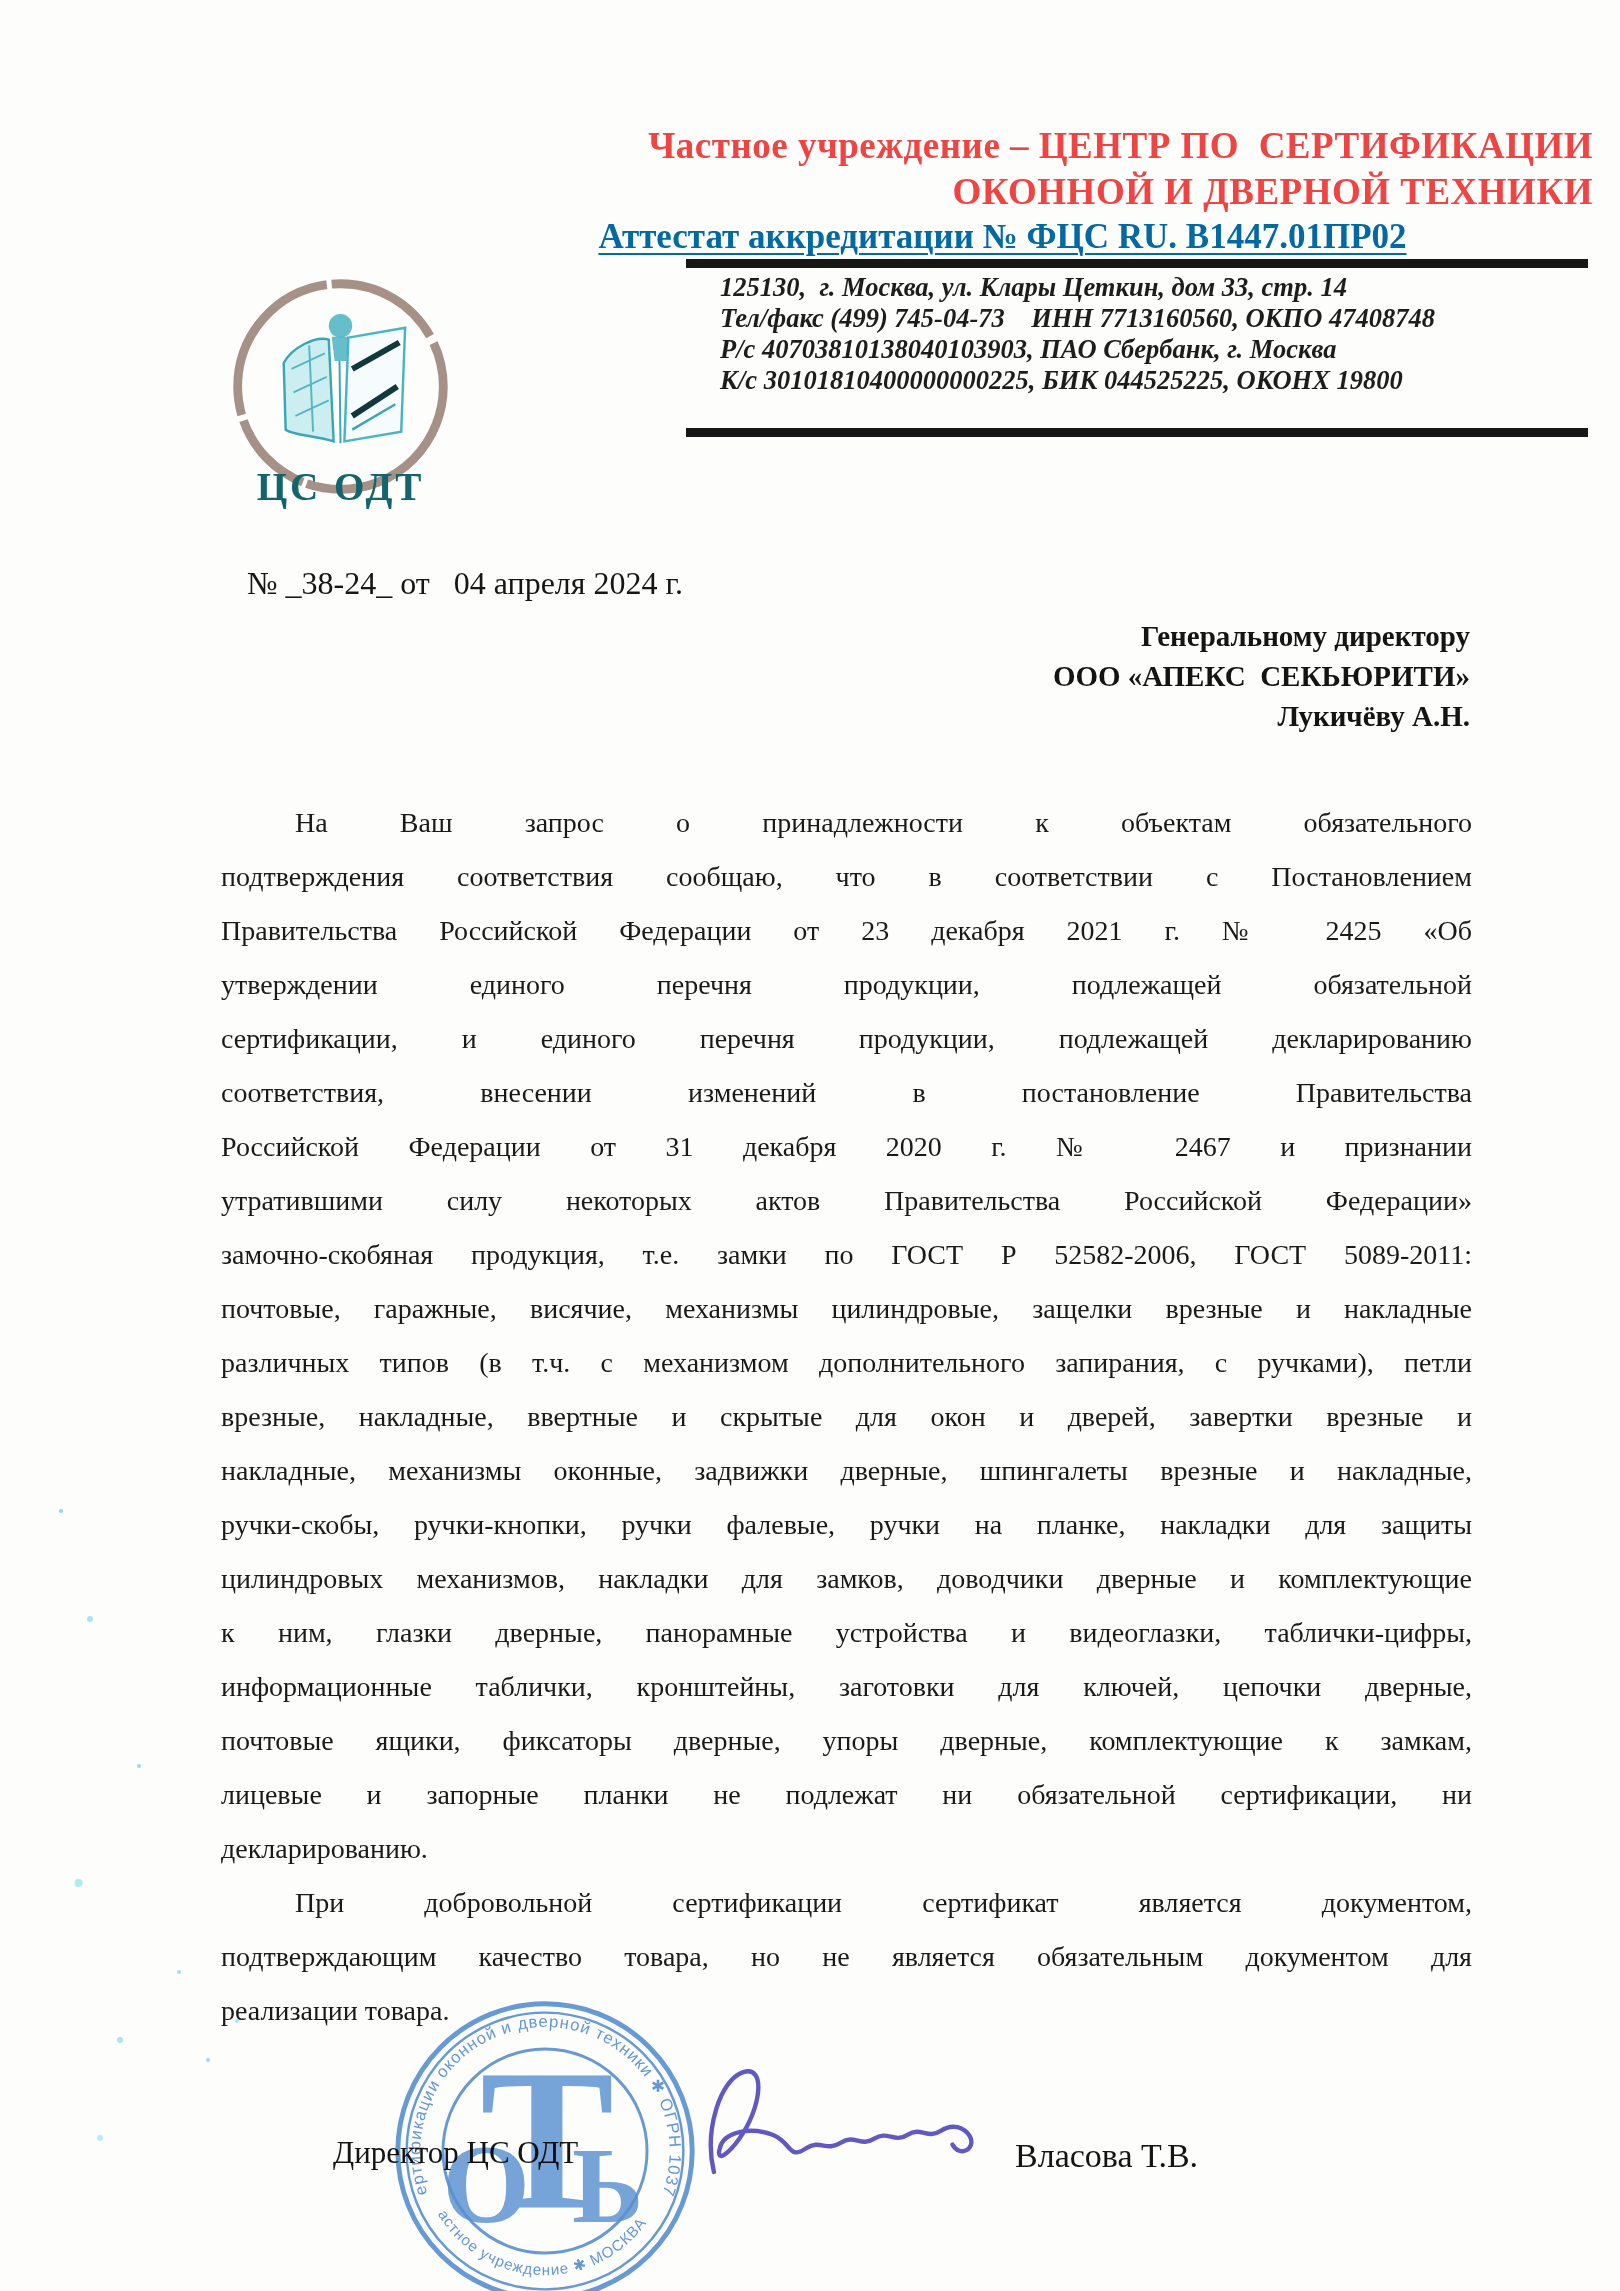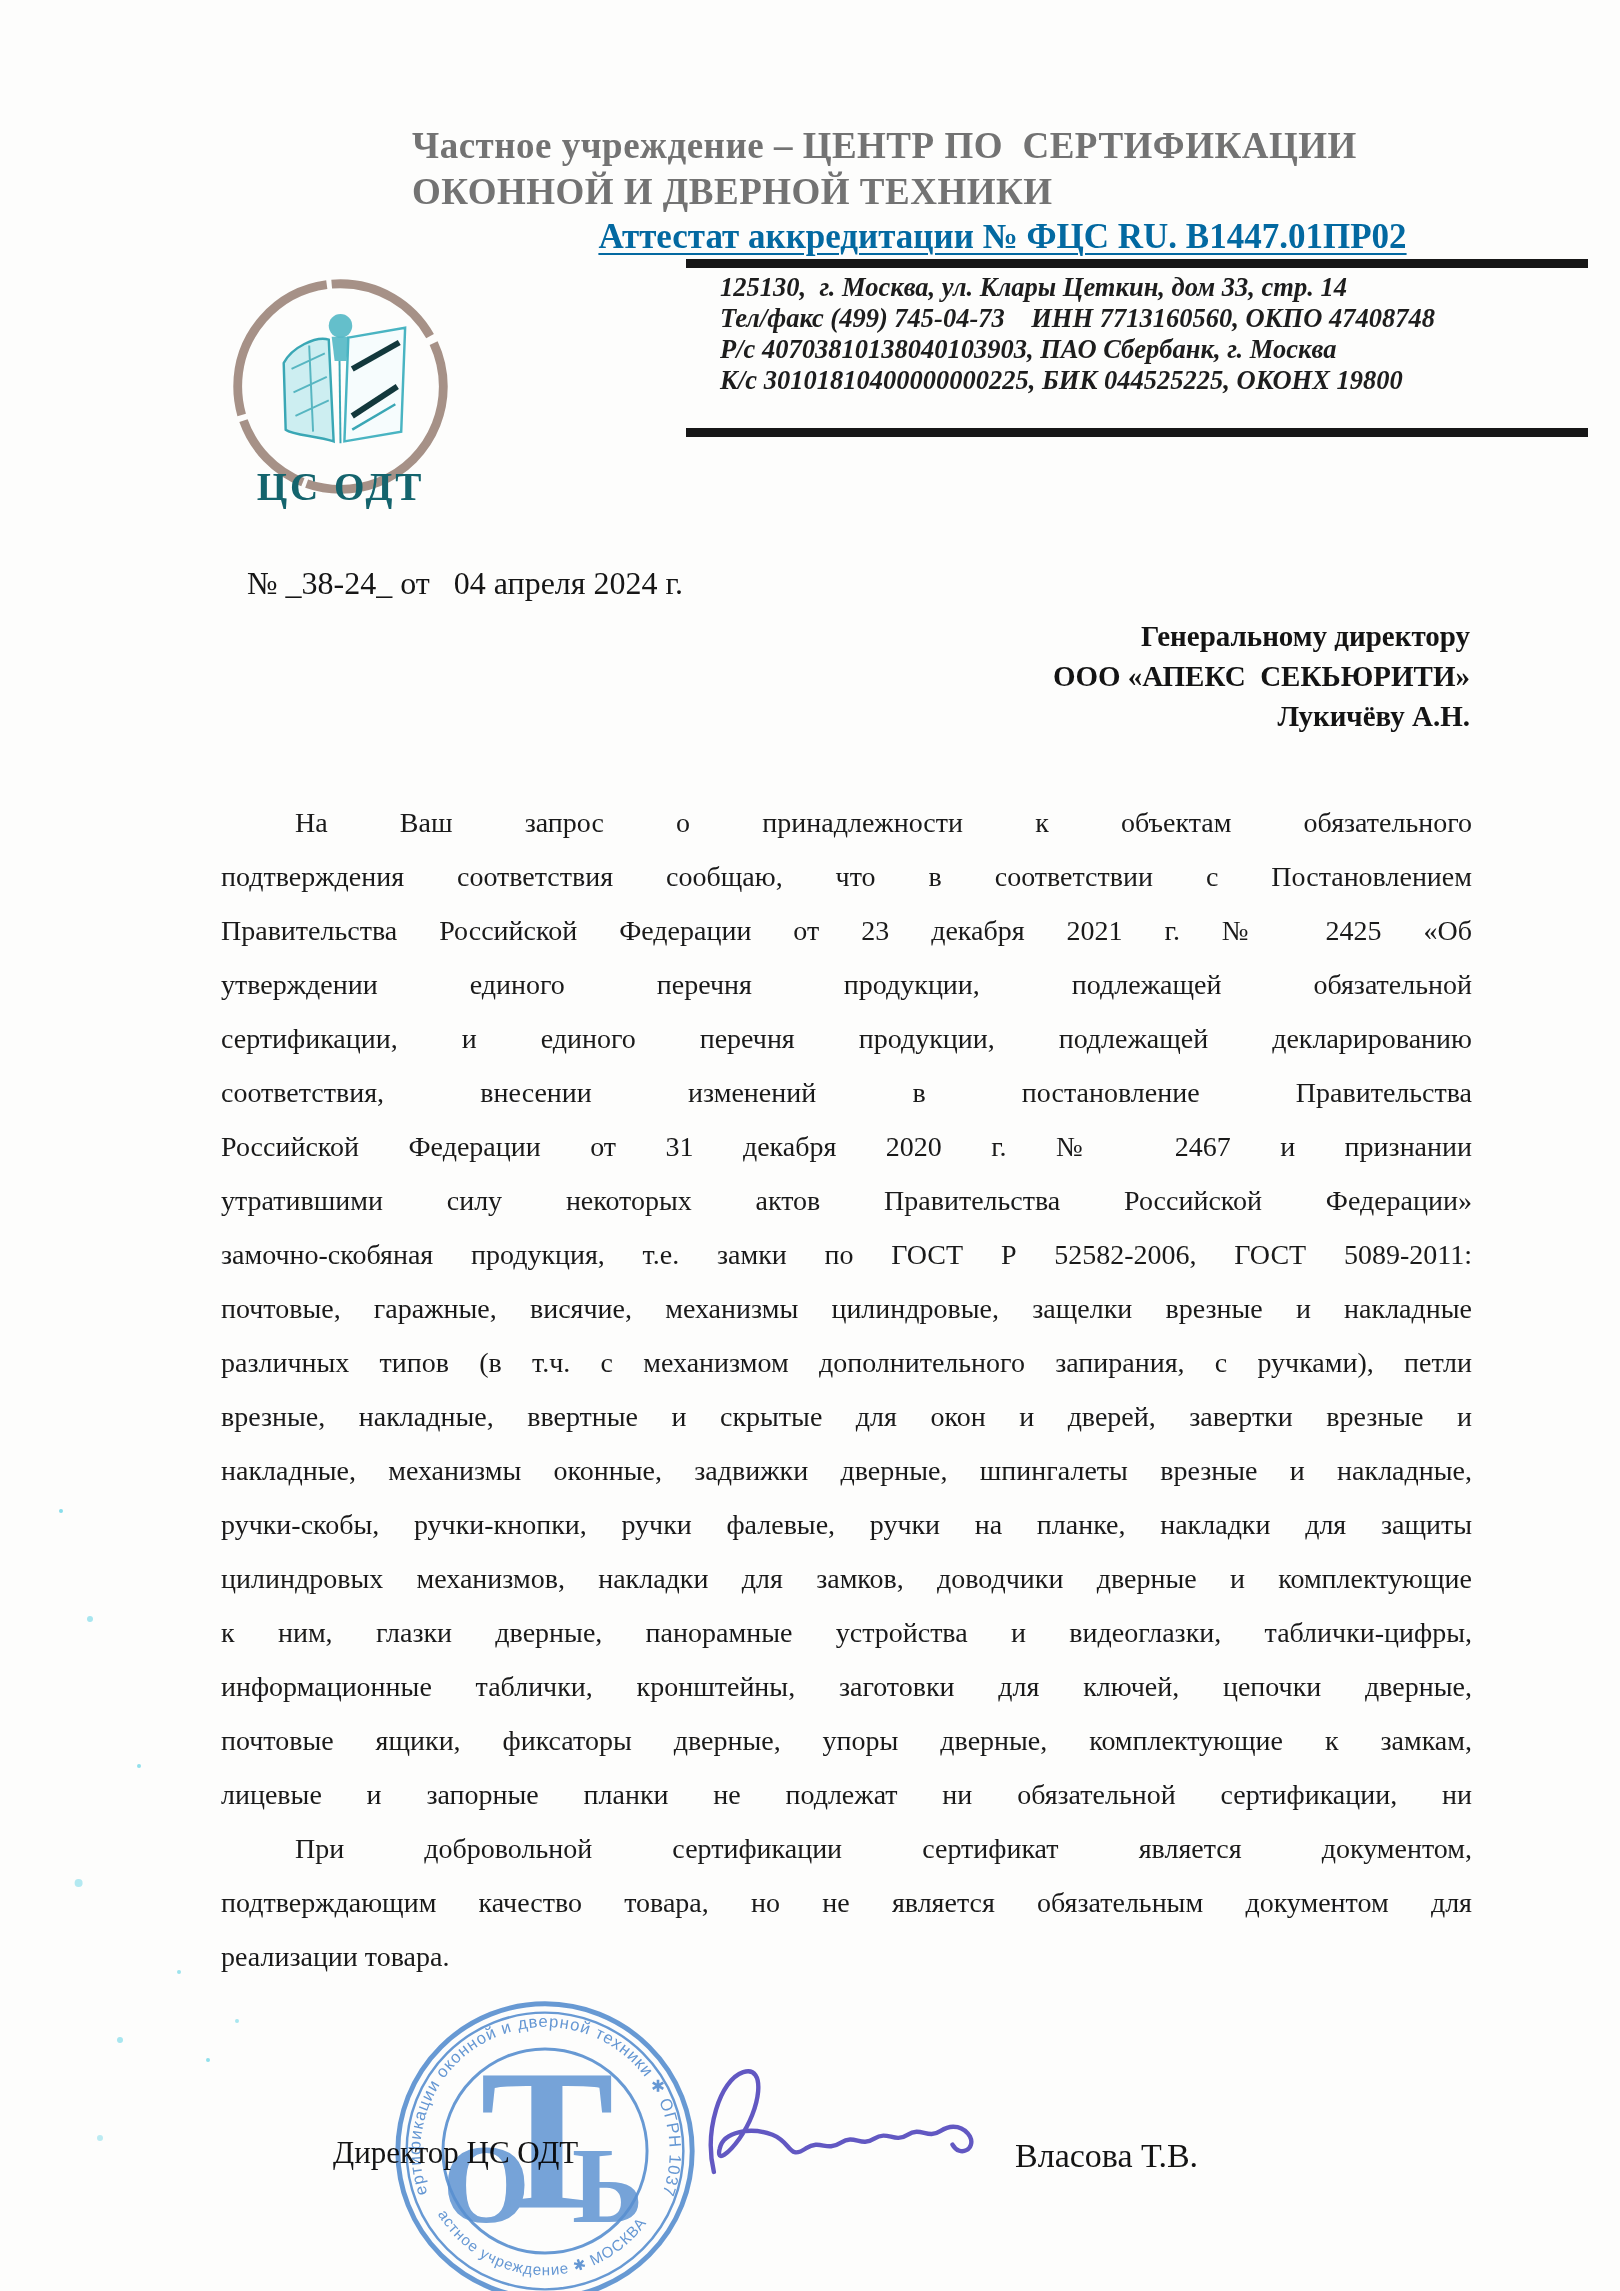--- a/index.html
+++ b/index.html
@@ -11,22 +11,22 @@
     overflow:hidden;
     font-family:"Liberation Serif","DejaVu Serif",serif;
     color:#1b1b1b;
   }
   .abs{position:absolute;}
   .keep-ws{white-space:pre;}
 
   
   .org-title{
     left:412px;top:123px;width:1181px;
-    text-align:left;font-weight:700;font-size:37px;line-height:46px;
-    letter-spacing:0.5px;color:#737373;
+    text-align:right;font-weight:700;font-size:37px;line-height:46px;
+    letter-spacing:0.5px;color:#ef4444;
   }
   .accred{
     left:412px;top:217px;width:1181px;
     text-align:center;font-weight:600;font-size:35px;
     color:#0369a1;
   }
   .accred span{
     text-decoration:underline;
     text-decoration-thickness:2px;
     text-underline-offset:4.9px;
@@ -165,20 +165,21 @@
       <div class="body-line just">почтовые, гаражные, висячие, механизмы цилиндровые, защелки врезные и накладные</div>
       <div class="body-line just">различных типов (в т.ч. с механизмом дополнительного запирания, с ручками), петли</div>
       <div class="body-line just">врезные, накладные, ввертные и скрытые для окон и дверей, завертки врезные и</div>
       <div class="body-line just">накладные, механизмы оконные, задвижки дверные, шпингалеты врезные и накладные,</div>
       <div class="body-line just">ручки-скобы, ручки-кнопки, ручки фалевые, ручки на планке, накладки для защиты</div>
       <div class="body-line just">цилиндровых механизмов, накладки для замков, доводчики дверные и комплектующие</div>
       <div class="body-line just">к ним, глазки дверные, панорамные устройства и видеоглазки, таблички-цифры,</div>
       <div class="body-line just">информационные таблички, кронштейны, заготовки для ключей, цепочки дверные,</div>
       <div class="body-line just">почтовые ящики, фиксаторы дверные, упоры дверные, комплектующие к замкам,</div>
       <div class="body-line just">лицевые и запорные планки не подлежат ни обязательной сертификации, ни</div>
+      <div class="body-line">декларированию.</div>
       <div class="body-line first just">При добровольной сертификации сертификат является документом,</div>
       <div class="body-line just">подтверждающим качество товара, но не является обязательным документом для</div>
       <div class="body-line">реализации товара.</div>
     </div>
 
   <div class="abs director">Директор ЦС ОДТ</div>
   <div class="abs signer">Власова Т.В.</div>
 
   <svg class="abs stamp-svg" width="314" height="314" viewBox="-160 -160 320 320">
     <defs>

